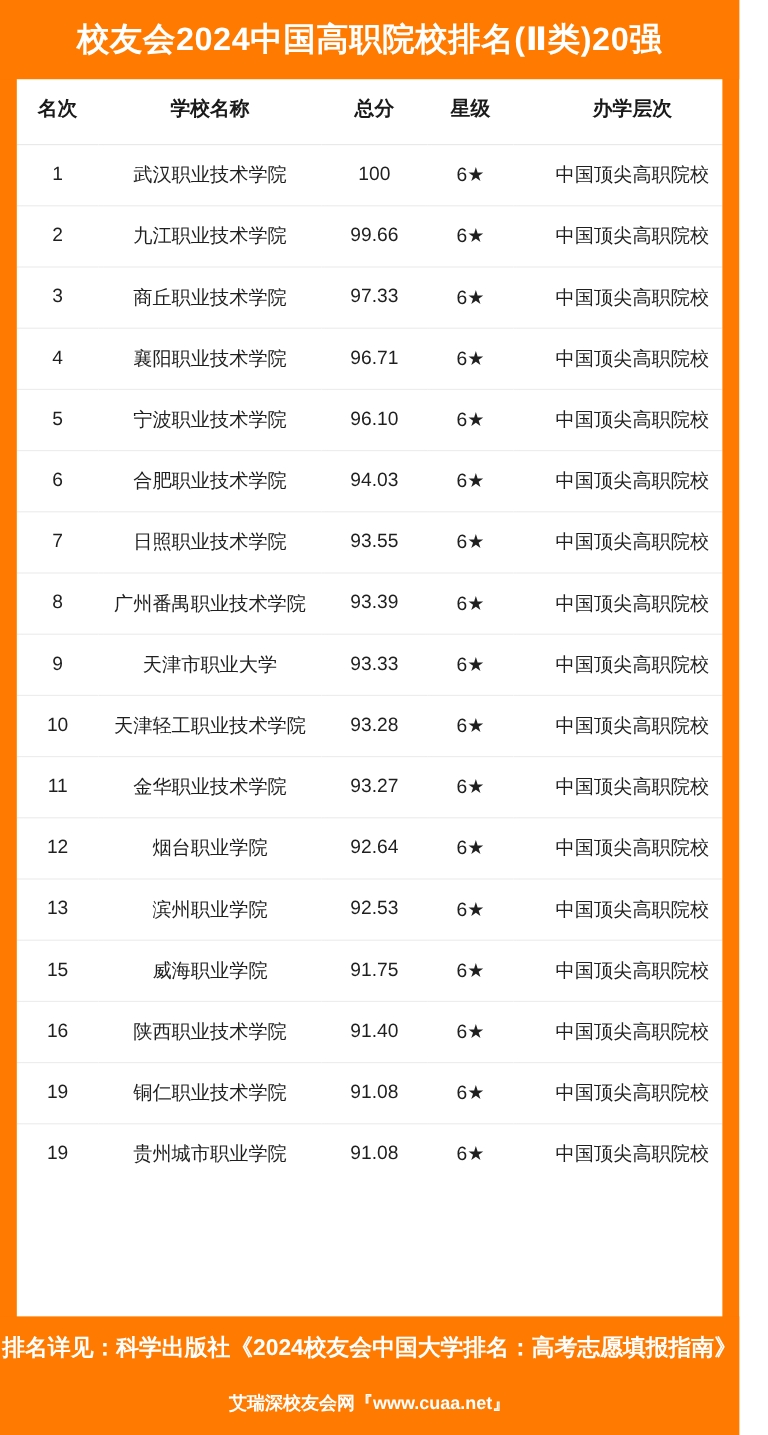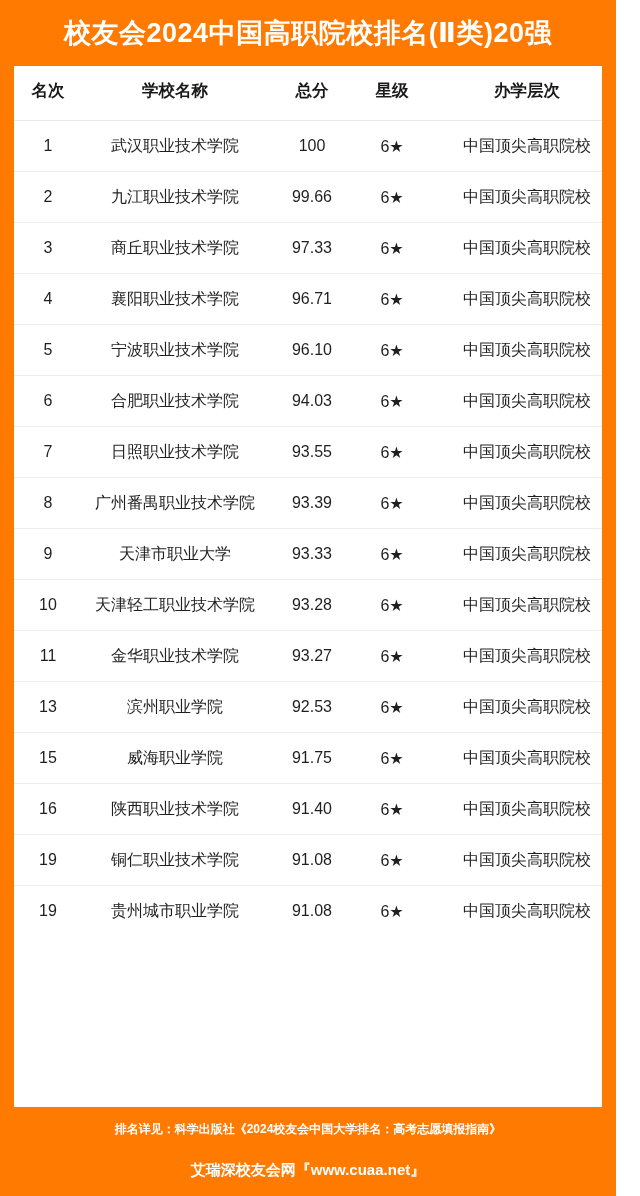--- a/index.html
+++ b/index.html
@@ -99,21 +99,21 @@
 
   .footer {
     position: relative;
     background: #FF7A00;
     color: #ffffff;
     z-index: 3;
     padding: 13px 0 14px 0;
     text-align: center;
   }
   .footer-line1 {
-    font-size: 12px;
+    font-size: 19px;
     line-height: 1.5;
     font-weight: bold;
   }
   .footer-line2 {
     font-size: 15px;
     line-height: 1.6;
     font-weight: bold;
     margin-top: 20px;
   }
 </style>
@@ -219,20 +219,27 @@
           <td class="level">中国顶尖高职院校</td>
         </tr>
         <tr class="row">
           <td class="rank-num">11</td>
           <td class="school">金华职业技术学院</td>
           <td class="score">93.27</td>
           <td class="star">6★</td>
           <td class="level">中国顶尖高职院校</td>
         </tr>
         <tr class="row">
+          <td class="rank-num">12</td>
+          <td class="school">烟台职业学院</td>
+          <td class="score">92.64</td>
+          <td class="star">6★</td>
+          <td class="level">中国顶尖高职院校</td>
+        </tr>
+        <tr class="row">
           <td class="rank-num">13</td>
           <td class="school">滨州职业学院</td>
           <td class="score">92.53</td>
           <td class="star">6★</td>
           <td class="level">中国顶尖高职院校</td>
         </tr>
         <tr class="row">
           <td class="rank-num">15</td>
           <td class="school">威海职业学院</td>
           <td class="score">91.75</td>

